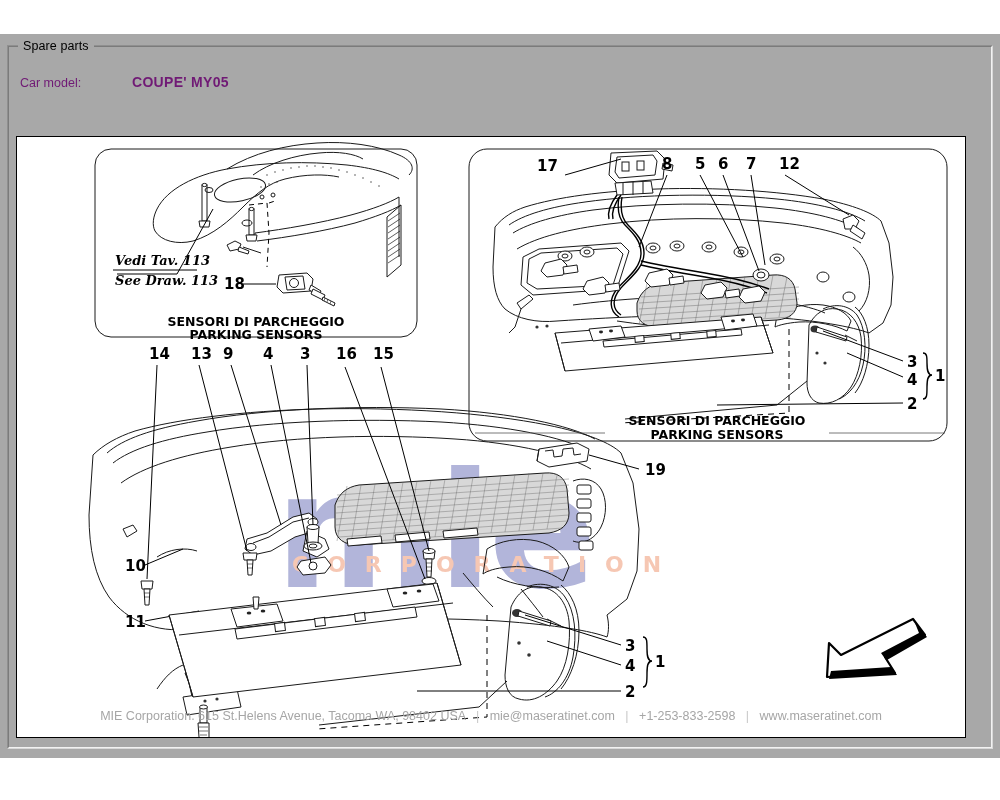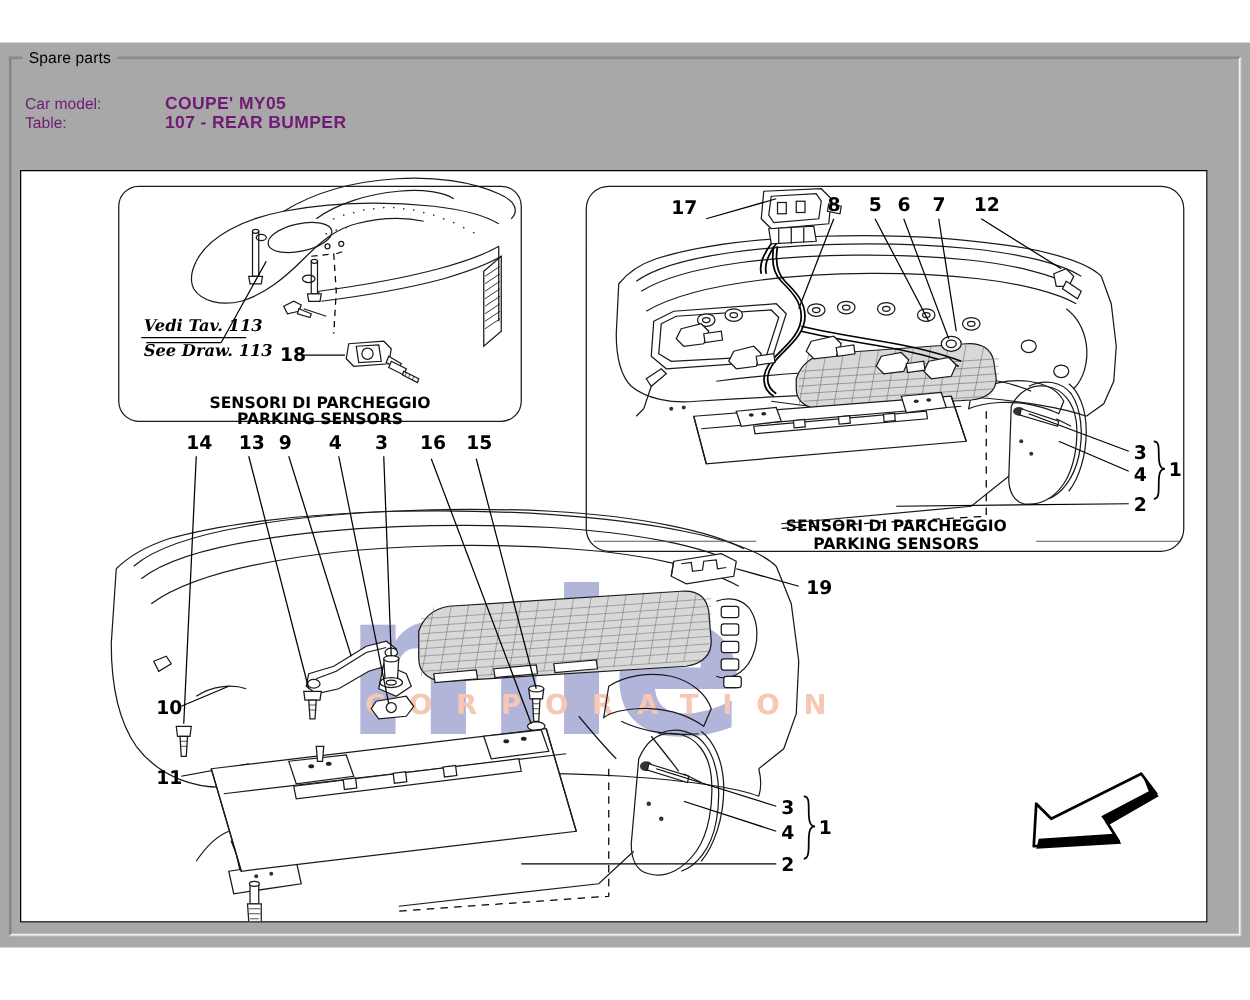--- a/index.html
+++ b/index.html
@@ -134,23 +134,20 @@
 
   <div id="gray-shell"></div>
 
   <div id="groupbox"></div>
   <div id="groupbox-inner"></div>
   <div id="groupbox-title">Spare parts</div>
 
   <div id="meta">
     <div class="row">
       <span class="lbl">Car model:</span><span class="val">COUPE' MY05</span>
-    </div>
-    <div class="row">
-      <span class="lbl">Table:</span><span class="val">107 - REAR BUMPER</span>
     </div>
   </div>
 
   <div id="sheet-shadow"></div>
   <div id="sheet">
 
     <div id="watermark">
       <div id="wm-mie">mie</div>
       <div id="wm-corp">CORPORATION</div>
     </div>
@@ -664,15 +661,24 @@
       <g>
         <path d="M896 482 L908 498 L868 520 L878 536 L810 540 L812 506 L824 518 Z" fill="#ffffff" stroke="#000000" stroke-width="2.2" stroke-linejoin="round"></path>
         <path d="M898 486 L910 500 L870 523 L880 538 L812 542 L814 534 L874 530 L864 516 L902 496 Z" fill="#000000"></path>
       </g>
 
       <line class="objl" x1="458" y1="296" x2="588" y2="296"></line>
       <line class="objl" x1="812" y1="296" x2="928" y2="296"></line>
 
     </svg>
 
+    <div id="footer">
+      <span>MIE Corporation. 615 St.Helens Avenue, Tacoma WA, 98402 USA</span>
+      <span class="sep">|</span>
+      <span>mie@maseratinet.com</span>
+      <span class="sep">|</span>
+      <span>+1-253-833-2598</span>
+      <span class="sep">|</span>
+      <span>www.maseratinet.com</span>
+    </div>
 
   </div>
 </div>
 
 </body></html>

